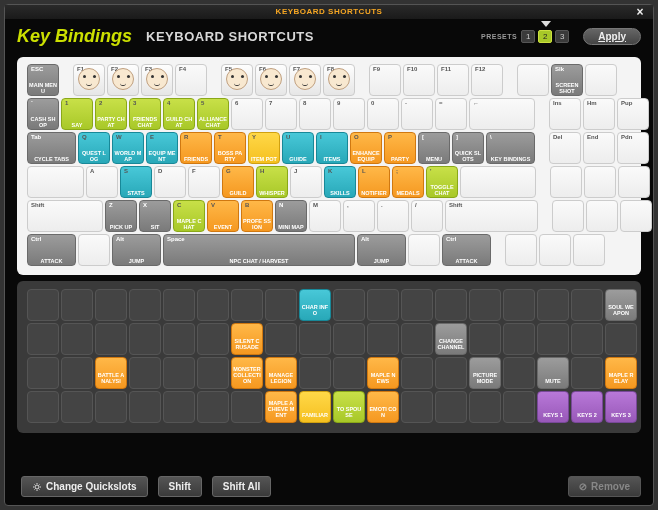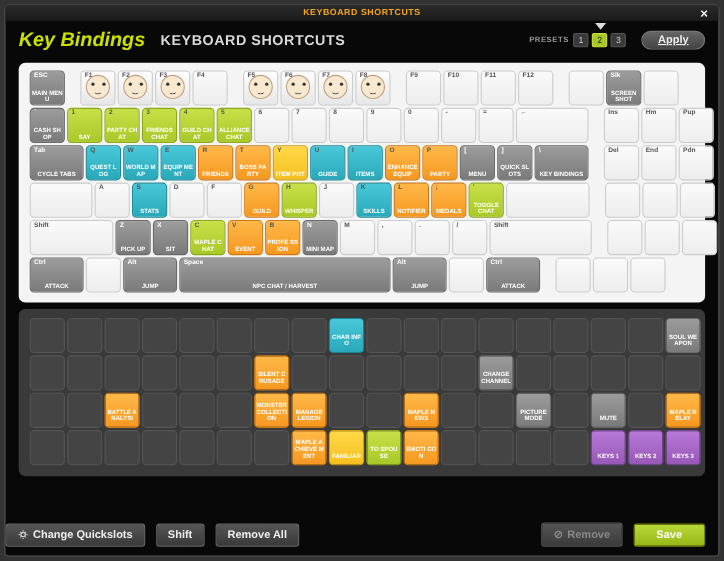--- a/index.html
+++ b/index.html
@@ -42,21 +42,21 @@
 .ub-row { display:flex; gap:2px; margin-bottom:2px; }
 .ub-slot { width:32px; height:32px; background:#444; border:1px solid #555; border-radius:4px; flex-shrink:0; position:relative; }
 .ub-slot.filled .act { bottom:4px; }
 .ub-slot.lime { background:linear-gradient(#c8e048,#a8c828); border-color:#8aa818; }
 .ub-slot.orange { background:linear-gradient(#ffb848,#f59820); border-color:#d07810; }
 .ub-slot.teal { background:linear-gradient(#48c8d8,#28a8b8); border-color:#188898; }
 .ub-slot.gray { background:linear-gradient(#9c9c9c,#7a7a7a); border-color:#6a6a6a; }
 .ub-slot.yellow { background:linear-gradient(#ffd848,#f5c020); border-color:#d0a010; }
 .ub-slot.purple { background:linear-gradient(#b878d8,#9858b8); border-color:#784898; }
 
-.footer { position:absolute; bottom:8px; left:0; right:12px; display:flex; gap:10px; align-items:center; }
+.footer { position:absolute; bottom:8px; left:16px; right:12px; display:flex; gap:10px; align-items:center; }
 .ftr-btn { background:linear-gradient(#555,#3a3a3a); color:#eee; border:1px solid #666; border-radius:3px; padding:4px 10px; font-size:10px; font-weight:bold; cursor:pointer; display:flex; align-items:center; gap:4px; }
 .gear { width:10px; height:10px; display:inline-block; }
 .gear svg { width:100%; height:100%; }
 .ftr-btn.cancel { color:#888; border-color:#555; }
 .ftr-btn.save { background:linear-gradient(#b8d838,#98b818); border-color:#788808; color:#fff; padding:4px 20px; }
 </style>
 </head>
 <body>
 
 <div class="window">
@@ -516,21 +516,20 @@
 
   <div class="footer">
     <button class="ftr-btn">
       <span class="gear"><svg viewBox="0 0 10 10">
             <circle cx="5" cy="5" r="2" fill="none" stroke="#ddd" stroke-width="1"></circle>
             <path d="M5 1v1M5 8v1M1 5h1M8 5h1M2.5 2.5l.7.7M6.8 6.8l.7.7M2.5 7.5l.7-.7M6.8 3.2l.7-.7" stroke="#ddd" stroke-width="1"></path>
           </svg></span>
       <span>Change Quickslots</span>
     </button>
     <button class="ftr-btn">Shift</button>
-    <button class="ftr-btn">Remove All</button>
+    <button class="ftr-btn">Shift All</button>
     <div class="spacer"></div>
     <button class="ftr-btn cancel">
       <span>⊘</span>
       <span>Remove</span>
     </button>
-    <button class="ftr-btn save">Save</button>
   </div>
 </div>
 
 </body></html>

